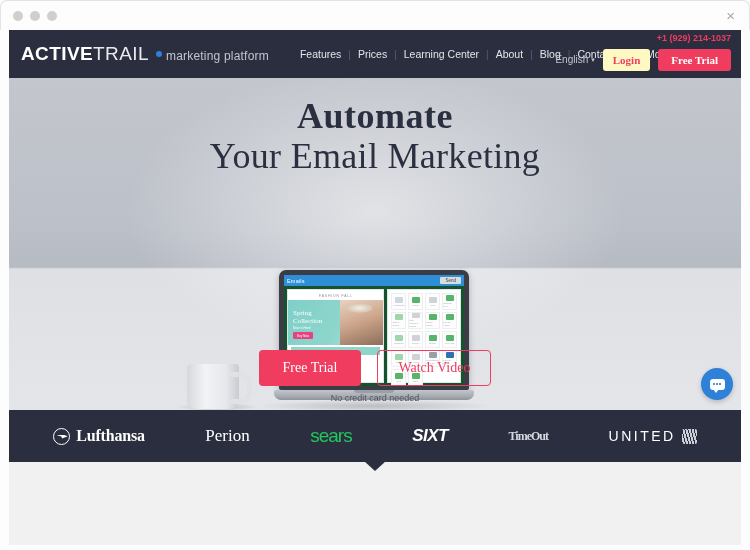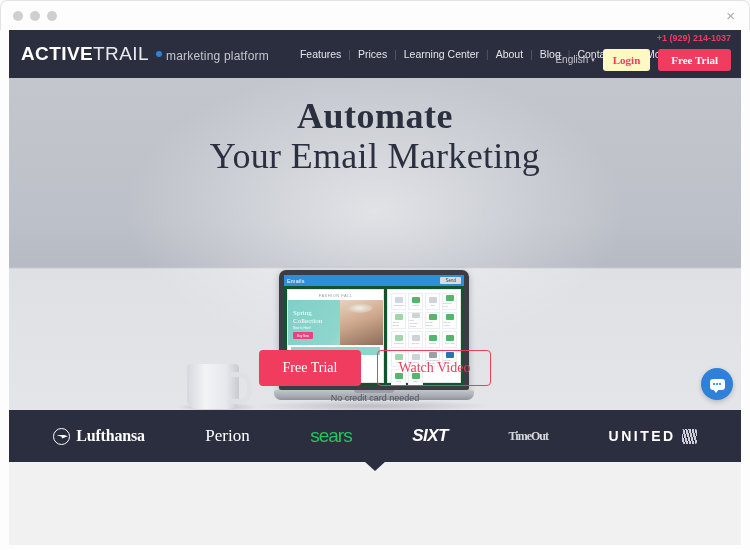--- a/index.html
+++ b/index.html
@@ -325,21 +325,21 @@
   .crane:after {
     content: ""; position: absolute; left: 2.5px; top: 6px;
     width: 11px; height: 4px;
     background: #ffffff;
     clip-path: polygon(0% 20%, 55% 0%, 100% 45%, 48% 100%, 42% 48%);
   }
   .c-perion { font-size: 17px; font-family: "Liberation Serif", serif; }
   .c-sears { font-size: 19px; color: #22c55e; font-family: "Liberation Sans", sans-serif; letter-spacing: -1px; font-weight: 300; }
   .c-sixt { font-size: 17px; font-weight: bold; font-style: italic; letter-spacing: -0.5px; }
   .c-timeout { font-size: 12px; font-weight: bold; color: #d6d8de; letter-spacing: -1px; font-family: "Liberation Serif", serif; }
-  .c-united { font-size: 14px; font-weight: bold; letter-spacing: 2.5px; display: flex; align-items: center; gap: 3px; }
+  .c-united { font-size: 14px; font-weight: normal; letter-spacing: 2.5px; display: flex; align-items: center; gap: 3px; }
   .united-globe {
     width: 15px; height: 15px; background: #cdd0d6;
     border-radius: 2px;
     background-image: repeating-linear-gradient(75deg, #2b2e3e 0 1px, transparent 1px 3px);
   }
   .notch {
     position: absolute; left: 50%; bottom: -9px;
     transform: translateX(-50%);
     width: 0; height: 0;
     border-left: 11px solid transparent;

